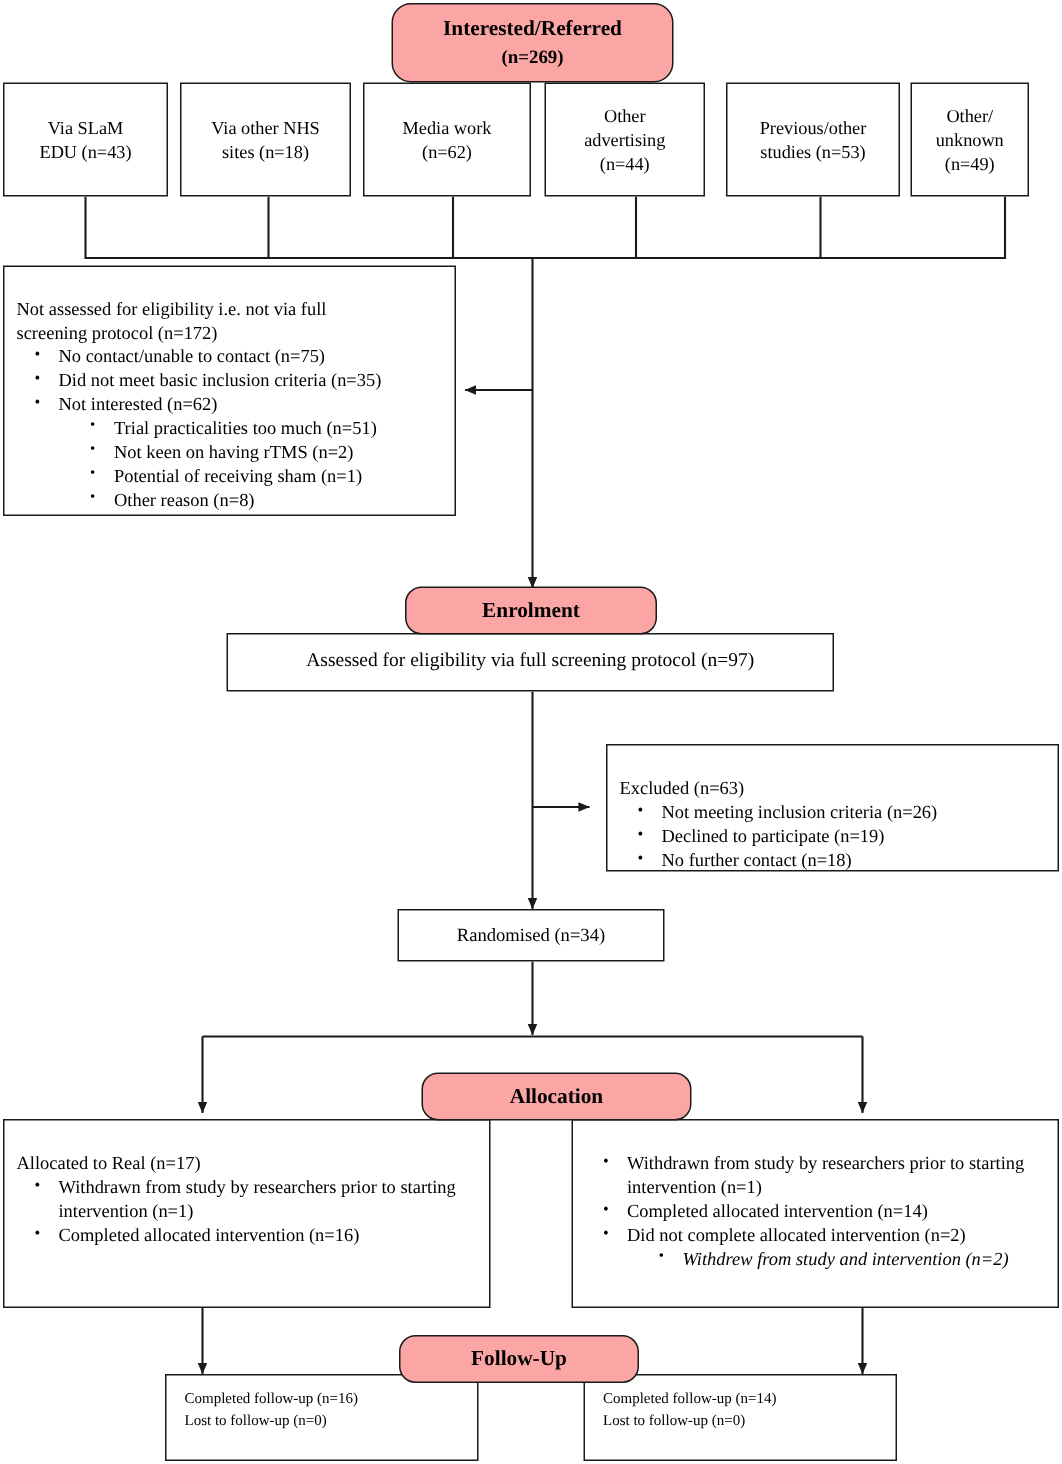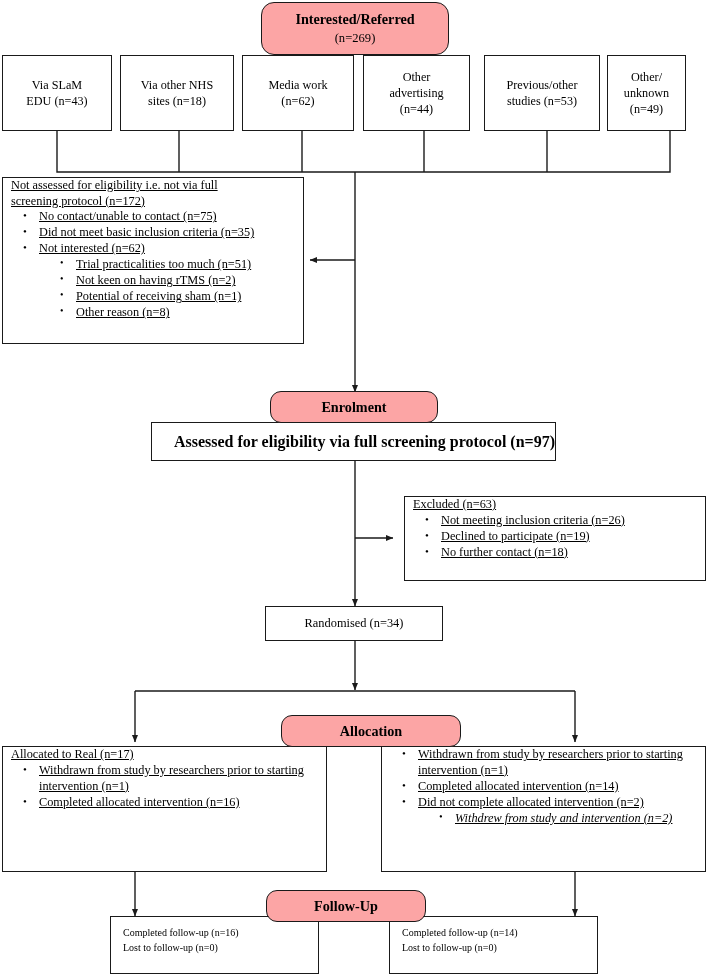--- a/index.html
+++ b/index.html
@@ -53,22 +53,21 @@
     flex-direction: column;
     align-items: center;
     justify-content: center;
     text-align: center;
     padding: 2px 3px;
     font-size: 12.2px;
     line-height: 1.32;
   }
   .src-box span { display: block; white-space: nowrap; }
   .listbox {
-    padding: 0 8px 6px 8px;
-    text-decoration: underline;
+    padding: 21px 8px 6px 8px;
   }
   .lead {
     margin: 0 0 0 0;
     font-size: 12.3px;
     line-height: 1.28;
   }
   ul.l1 {
     list-style: none;
     margin: 0;
     padding: 0 0 0 10px;
@@ -97,24 +96,23 @@
     line-height: 1.3;
   }
   ul.l2 > li::before {
     content: "\2022";
     position: absolute;
     left: 1px;
     top: -1px;
     font-size: 10px;
   }
   .centered-line {
-    text-align: right;
+    text-align: center;
     padding-top: 9px;
-    font-size: 16px;
-    font-weight: bold;
+    font-size: 13px;
   }
   .ital { font-style: italic; }
   .plain-2line {
     padding: 9px 12px;
     font-size: 10px;
     line-height: 1.45;
   }
   .randbox {
     display: flex;
     align-items: center;
@@ -155,21 +153,21 @@
       <path d="M135,691 L575,691"></path>
       <path d="M575,691 L575,742" marker-end="url(#arrow)"></path>
 
       <path d="M135,872 L135,916" marker-end="url(#arrow)"></path>
       <path d="M575,872 L575,916" marker-end="url(#arrow)"></path>
     </g>
   </svg>
 
   <div class="stage" style="left:261px; top:2px; width:188px; height:53px; border-radius:13px; flex-direction:column;">
     <div style="font-size:14.2px;">Interested/Referred</div>
-    <div style="font-size:12.6px; font-weight:normal; margin-top:3px;">(n=269)</div>
+    <div style="font-size:12.6px; font-weight:bold; margin-top:3px;">(n=269)</div>
   </div>
 
   <div class="box src-box" style="left:2px; top:55px; width:110px; height:76px;">
     <span>Via  SLaM</span>
     <span>EDU  (n=43)</span>
   </div>
   <div class="box src-box" style="left:120px; top:55px; width:114px; height:76px;">
     <span>Via  other NHS</span>
     <span>sites (n=18)</span>
   </div>

